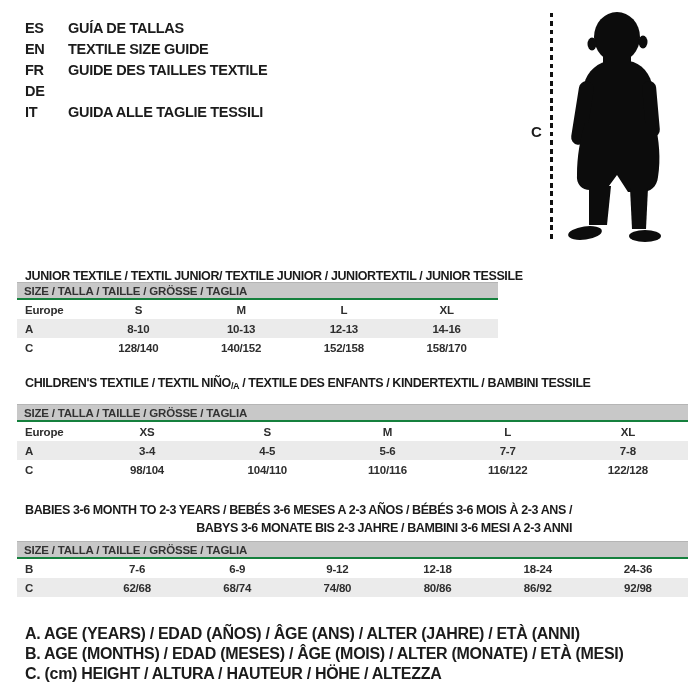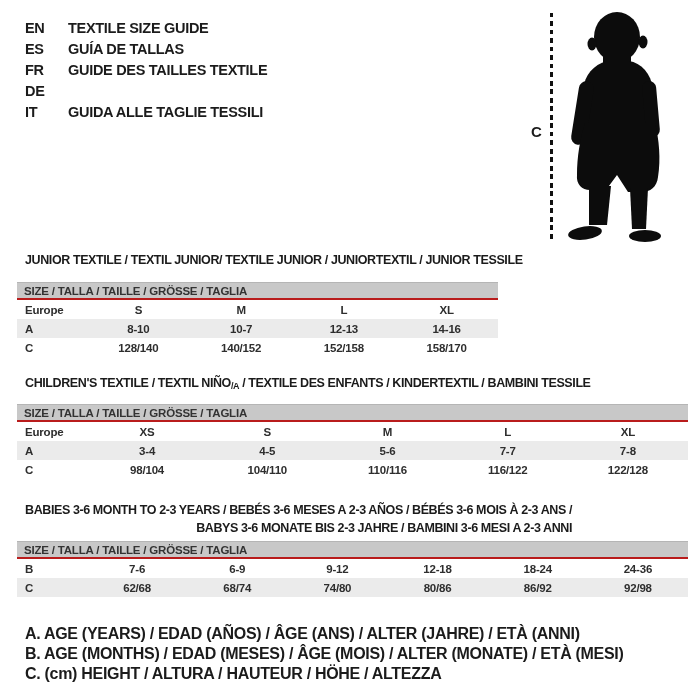--- a/index.html
+++ b/index.html
@@ -19,45 +19,45 @@
   .figure-svg{position:absolute;left:35px;top:5px;}
   
   .sec-title{position:absolute;left:25px;font-size:12.5px;font-weight:bold;letter-spacing:-0.4px;white-space:nowrap;}
   .sec-title .subscr{font-size:9px;vertical-align:-2px;}
   
   .size-table{position:absolute;border-collapse:collapse;table-layout:fixed;
     font-weight:bold;letter-spacing:-0.2px;color:#2e2e2e;}
   .size-table td{padding:0;font-size:11.5px;text-align:center;vertical-align:middle;height:19px;}
   .size-table td.rowlabel{text-align:left;padding-left:8px;margin-left:24px;}
   .size-table tr.band td{background:#c8c8c8;text-align:left;padding-left:7px;height:15px;
-    color:#333;border-bottom:2px solid #b91c1c;border-top:1px solid #b5b5b5;}
+    color:#333;border-bottom:2px solid #15803d;border-top:1px solid #b5b5b5;}
   .size-table tr.stripe td{background:#ebebeb;}
   #table-junior{left:17px;top:282px;width:481px;}
   #table-children{left:17px;top:404px;width:671px;}
   #table-babies{left:17px;top:541px;width:671px;}
-  #title-junior{top:253px;}
+  #title-junior{top:269px;}
   #title-children{top:376px;}
   #title-babies{top:501px;line-height:18px;text-align:right;}
   
   .footnotes{position:absolute;left:25px;top:624px;font-size:16px;font-weight:bold;
     letter-spacing:-0.3px;line-height:20px;white-space:nowrap;}
 </style>
 </head>
 <body>
 
 <div class="page">
 
   <div class="lang-list">
     <div class="lang-row">
+      <span class="lang-code">ES</span>
+      <span>GUÍA DE TALLAS</span>
+    </div>
+    <div class="lang-row">
       <span class="lang-code">EN</span>
       <span>TEXTILE SIZE GUIDE</span>
-    </div>
-    <div class="lang-row">
-      <span class="lang-code">ES</span>
-      <span>GUÍA DE TALLAS</span>
     </div>
     <div class="lang-row">
       <span class="lang-code">FR</span>
       <span>GUIDE DES TAILLES TEXTILE</span>
     </div>
     <div class="lang-row">
       <span class="lang-code">DE</span>
     </div>
     <div class="lang-row">
       <span class="lang-code">IT</span>
@@ -102,21 +102,21 @@
     <tr>
       <td class="rowlabel">Europe</td>
       <td>S</td>
       <td>M</td>
       <td>L</td>
       <td>XL</td>
     </tr>
     <tr class="stripe">
       <td class="rowlabel">A</td>
       <td>8-10</td>
-      <td>10-7</td>
+      <td>10-13</td>
       <td>12-13</td>
       <td>14-16</td>
     </tr>
     <tr>
       <td class="rowlabel">C</td>
       <td>128/140</td>
       <td>140/152</td>
       <td>152/158</td>
       <td>158/170</td>
     </tr>

